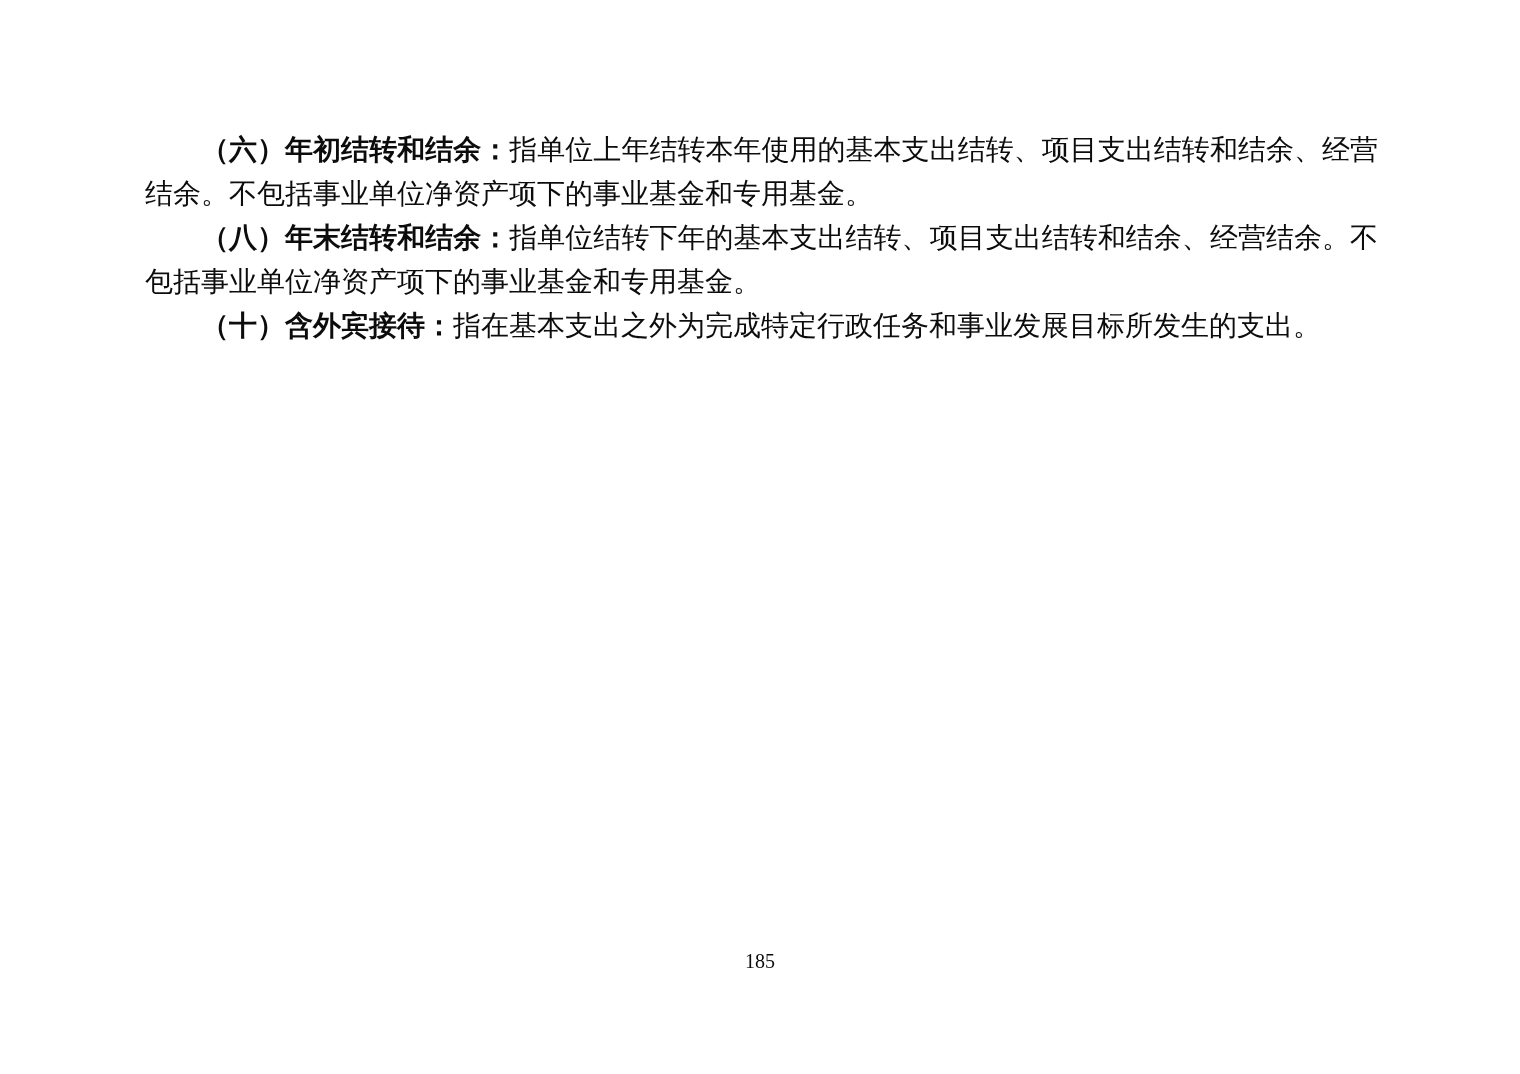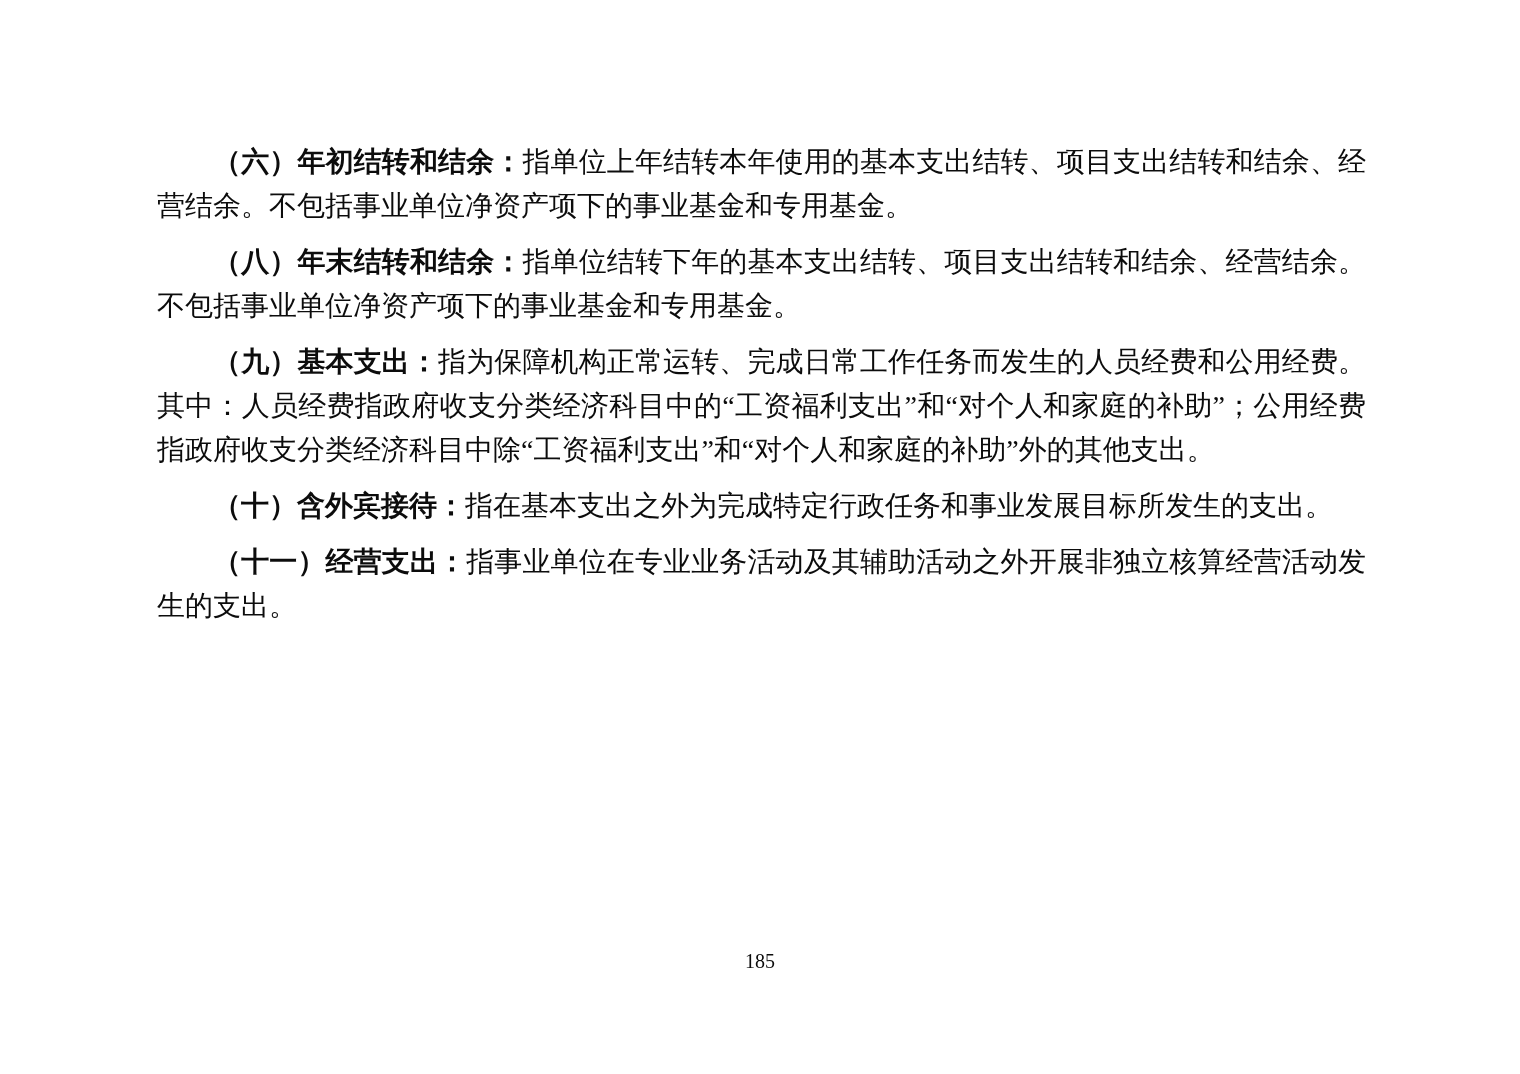--- a/index.html
+++ b/index.html
@@ -19,21 +19,21 @@
     position: absolute;
     left: 145px;
     top: 128px;
     width: 1233px;
     font-size: 28px;
     line-height: 44px;
     text-align: justify;
     text-justify: inter-ideograph;
   }
   .para {
-    margin: 12px;
+    margin: 0;
     padding: 0;
     text-indent: 56px; 
     word-break: break-all;
   }
   .term {
     font-weight: bold;
   }
   .footer {
     position: absolute;
     left: 0;
@@ -44,18 +44,16 @@
     line-height: 30px;
     color: #0c0c0c;
   }
 </style>
 </head>
 <body>
 
 <div class="text-block">
   <p class="para"><span class="term">（六）年初结转和结余：</span><span>指单位上年结转本年使用的基本支出结转、项目支出结转和结余、经营结余。不包括事业单位净资产项下的事业基金和专用基金。</span></p>
   <p class="para"><span class="term">（八）年末结转和结余：</span><span>指单位结转下年的基本支出结转、项目支出结转和结余、经营结余。不包括事业单位净资产项下的事业基金和专用基金。</span></p>
-  <p class="para"><span class="term">（九）基本支出：</span><span>指为保障机构正常运转、完成日常工作任务而发生的人员经费和公用经费。其中：人员经费指政府收支分类经济科目中的“工资福利支出”和“对个人和家庭的补助”；公用经费指政府收支分类经济科目中除“工资福利支出”和“对个人和家庭的补助”外的其他支出。</span></p>
   <p class="para"><span class="term">（十）含外宾接待：</span><span>指在基本支出之外为完成特定行政任务和事业发展目标所发生的支出。</span></p>
-  <p class="para"><span class="term">（十一）经营支出：</span><span>指事业单位在专业业务活动及其辅助活动之外开展非独立核算经营活动发生的支出。</span></p>
 </div>
 
 <div class="footer">185</div>
 
 </body></html>

